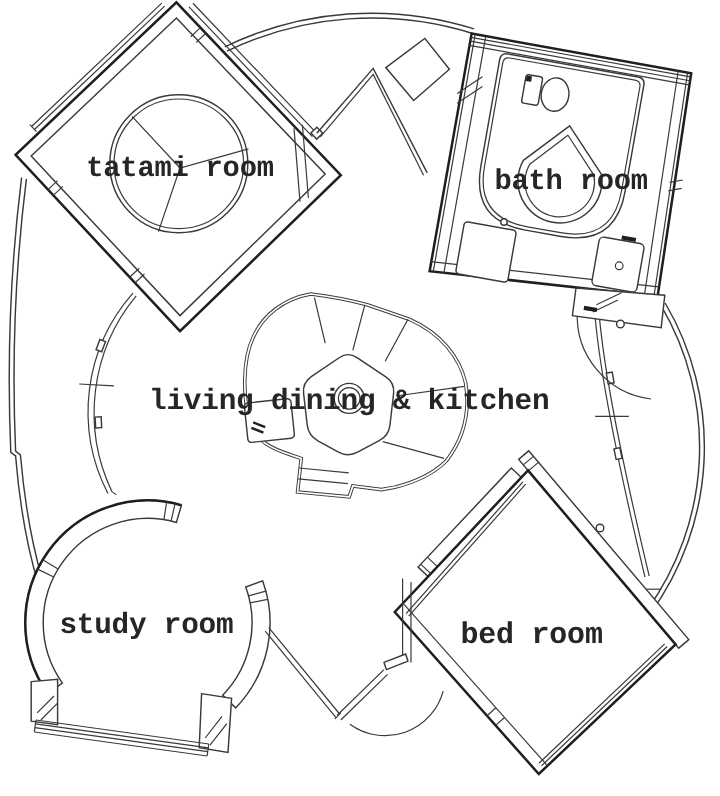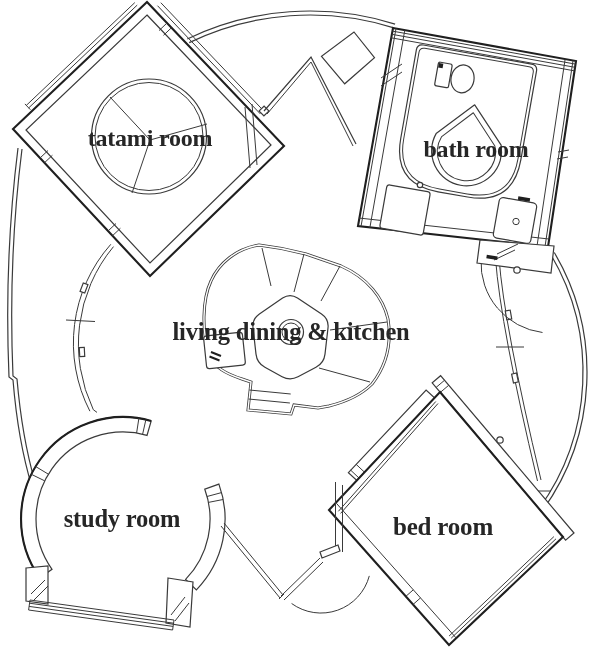--- a/index.html
+++ b/index.html
@@ -1,17 +1,17 @@
 <!DOCTYPE html>
 <html style="--bg: #ffffff; --line: #3a3a3a; --line-strong: #1f1f1f; --text: #262626;"><head>
 <meta charset="utf-8">
 <style>
   html,body{margin:0;padding:0;background:#ffffff;}
   .plan-wrap{position:relative;width:600px;height:663px;background:var(--bg,#ffffff);overflow:hidden;
-             font-family:Liberation Serif, serif;}
+             font-family:Liberation Mono, monospace;}
   svg{display:block;}
   .ln  {fill:none;stroke:var(--line,#3a3a3a);stroke-width:1.2;}
   .ln2 {fill:none;stroke:var(--line-strong,#1f1f1f);stroke-width:2.1;}
   .thin{fill:none;stroke:var(--line,#3a3a3a);stroke-width:1;}
   .roomfill {fill:#ffffff;stroke:var(--line-strong,#1f1f1f);stroke-width:2.1;}
   .white    {fill:#ffffff;stroke:var(--line,#3a3a3a);stroke-width:1.2;}
   .dark     {fill:var(--line-strong,#1f1f1f);stroke:none;}
   .room-label{fill:var(--text,#262626);font-weight:700;letter-spacing:-0.2px;
               text-anchor:middle;dominant-baseline:middle;}
 </style>

